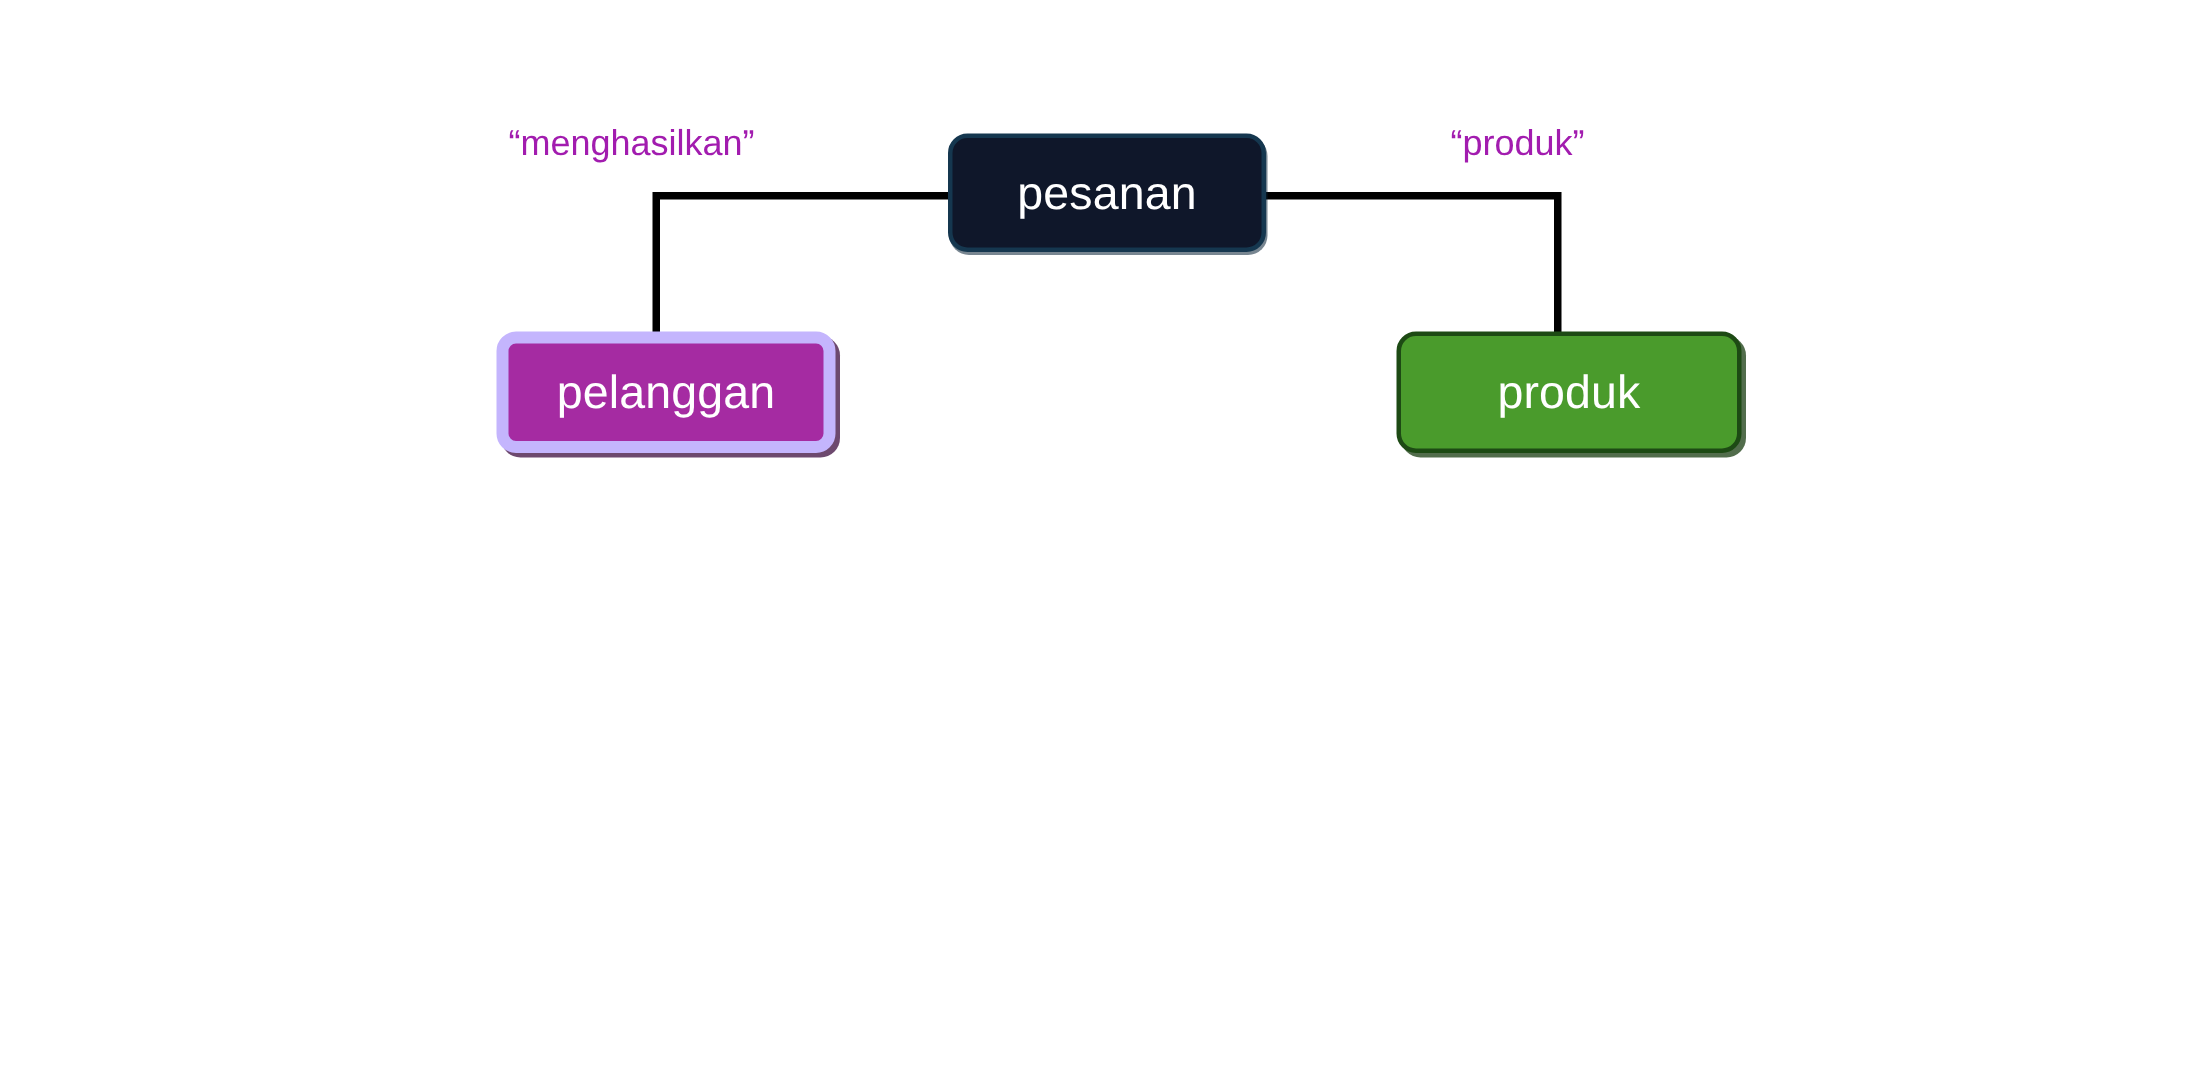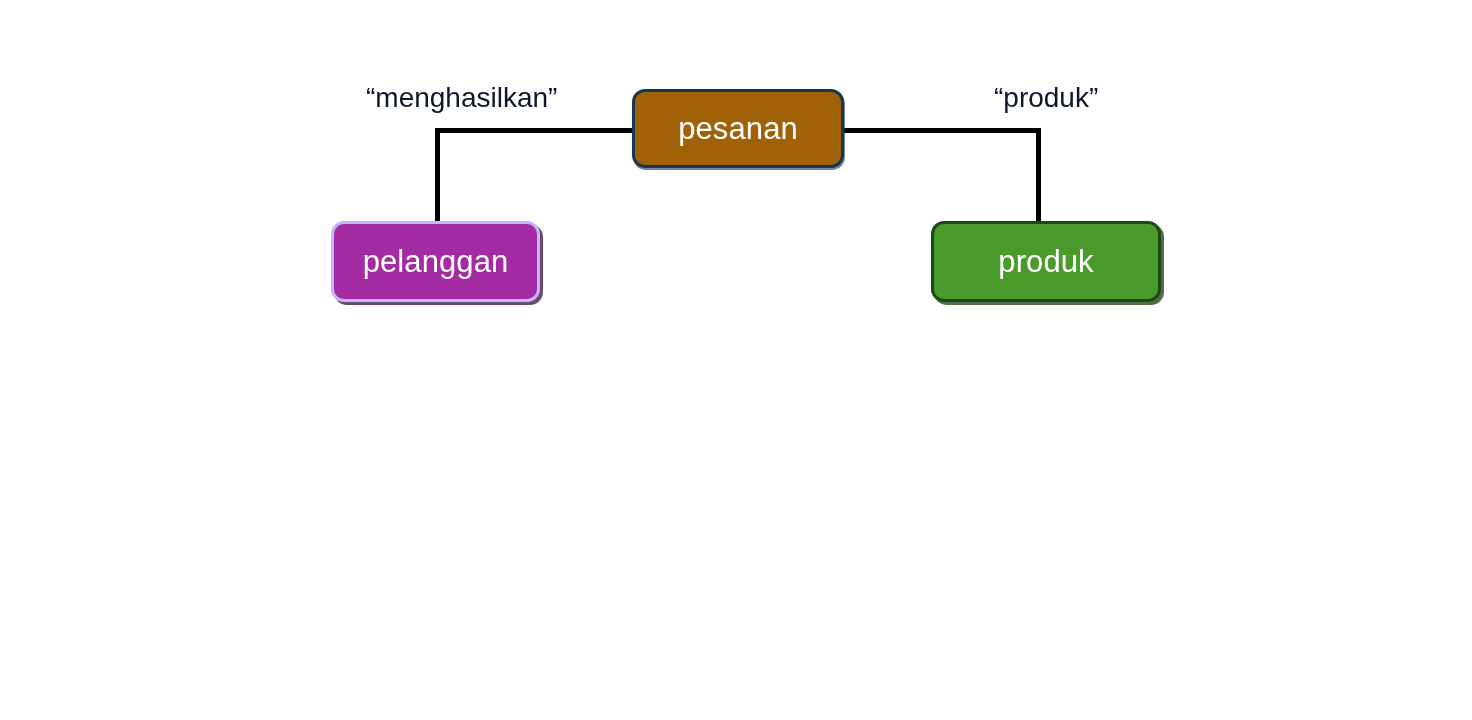--- a/index.html
+++ b/index.html
@@ -52,56 +52,55 @@
     white-space: nowrap;
     font-weight: 400;
   }
 
   
   #node-pesanan {
     left: 632px;
     top: 89px;
     width: 212px;
     height: 79px;
-    background: #a16207;
+    background: #0f172a;
     border: 3px solid #15374f;
     box-shadow: 1px 2px 0 0 rgba(10,35,55,0.55);
   }
 
   
   #node-pelanggan {
     left: 331px;
     top: 221px;
-    width: 209px;
+    width: 226px;
     height: 81px;
     background: #a52ba2;
-    border: 3px solid #c4b5fd;
+    border: 8px solid #c4b5fd;
     box-shadow: 3px 3px 0 0 rgba(60,12,62,0.75);
   }
 
   
   #node-produk {
     left: 931px;
     top: 221px;
     width: 230px;
     height: 81px;
     background: #4a9b2c;
     border: 3px solid #1d4a14;
     box-shadow: 3px 3px 0 0 rgba(24,60,16,0.75);
   }
 
   
   .edge-label {
     position: absolute;
-    color: #0f172a;
-    font-size: 28px;
+    color: #a21caf;
+    font-size: 24px;
     line-height: 1;
     white-space: nowrap;
     z-index: 2;
-    margin-left: 27px;
   }
   #edge-label-menghasilkan {
     left: 339px;
     top: 84px;
   }
   #edge-label-berisi {
     left: 967px;
     top: 84px;
   }
 </style>

